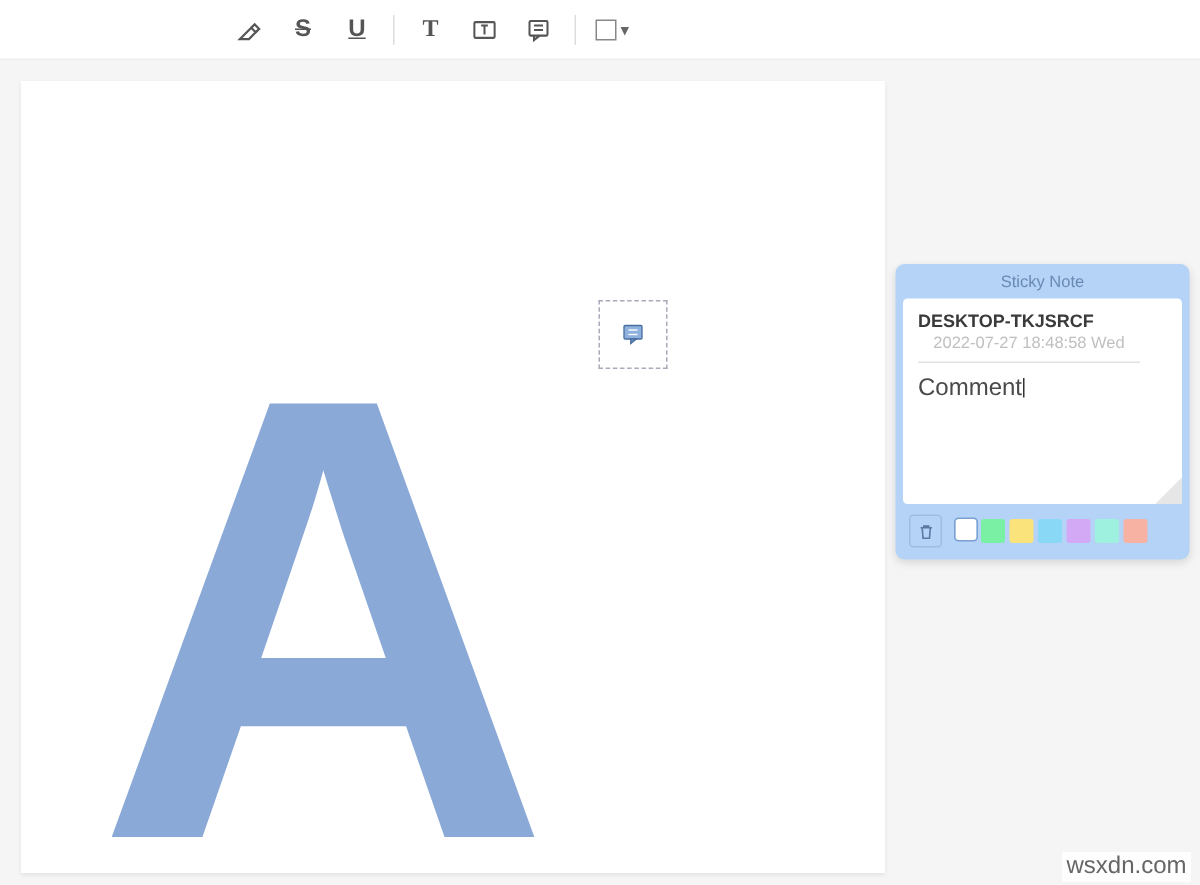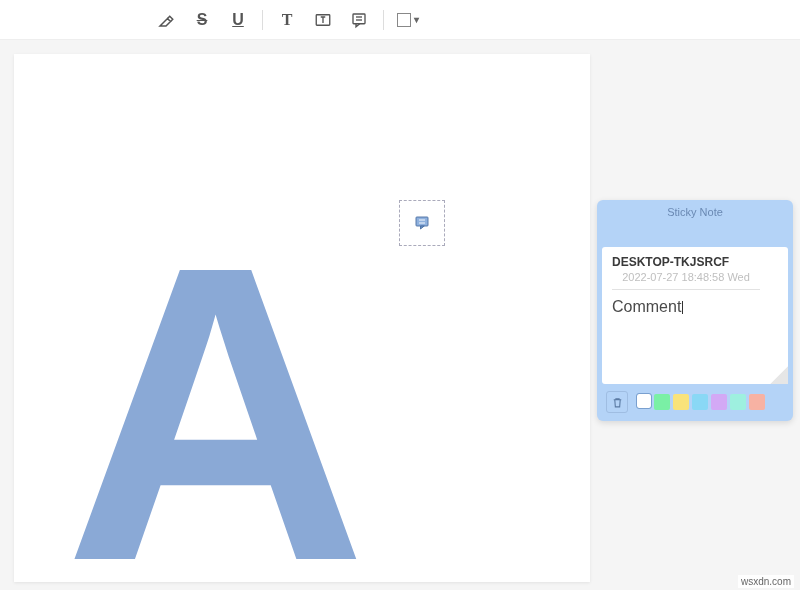--- a/index.html
+++ b/index.html
@@ -80,40 +80,39 @@
       align-items: center;
       justify-content: center;
     }
     .annotation-marker .note-icon {
       width: 20px; height: 18px;
     }
 
     .sticky-panel {
       position: absolute;
       left: 597px;
-      top: 200px;
+      top: 176px;
       width: 196px;
       background: #b4d3f7;
       border-radius: 6px;
       box-shadow: 0 2px 6px rgba(0,0,0,0.12);
       padding: 4px 5px 5px 5px;
     }
     .sticky-title {
       text-align: center;
       font-size: 11px;
       color: #6a89b3;
       padding: 2px 0 5px 0;
       font-weight: 500;
     }
     .sticky-body {
       background: #fff;
       border-radius: 3px;
       padding: 8px 28px 6px 10px;
       position: relative;
-      margin-top: 24px;
     }
     .sticky-author {
       font-size: 12px;
       font-weight: 700;
       color: #3a3a3a;
     }
     .sticky-date {
       font-size: 11px;
       color: #bfbfbf;
       margin-top: 2px;
@@ -166,21 +165,21 @@
     .swatch.selected {
       border: 2px solid #fff;
       outline: 1px solid #7aa0cf;
       width: 14px; height: 14px;
     }
     .watermark {
       position: absolute;
       right: 6px;
       bottom: 2px;
       background: rgba(255,255,255,0.9);
-      font-size: 10px;
+      font-size: 16px;
       color: #666;
       padding: 1px 3px;
     }
   </style>
 </head>
 <body>
 
 <div class="toolbar">
   <div class="tbtn">
     <svg viewBox="0 0 24 24" fill="none" stroke="#555" stroke-width="2">

